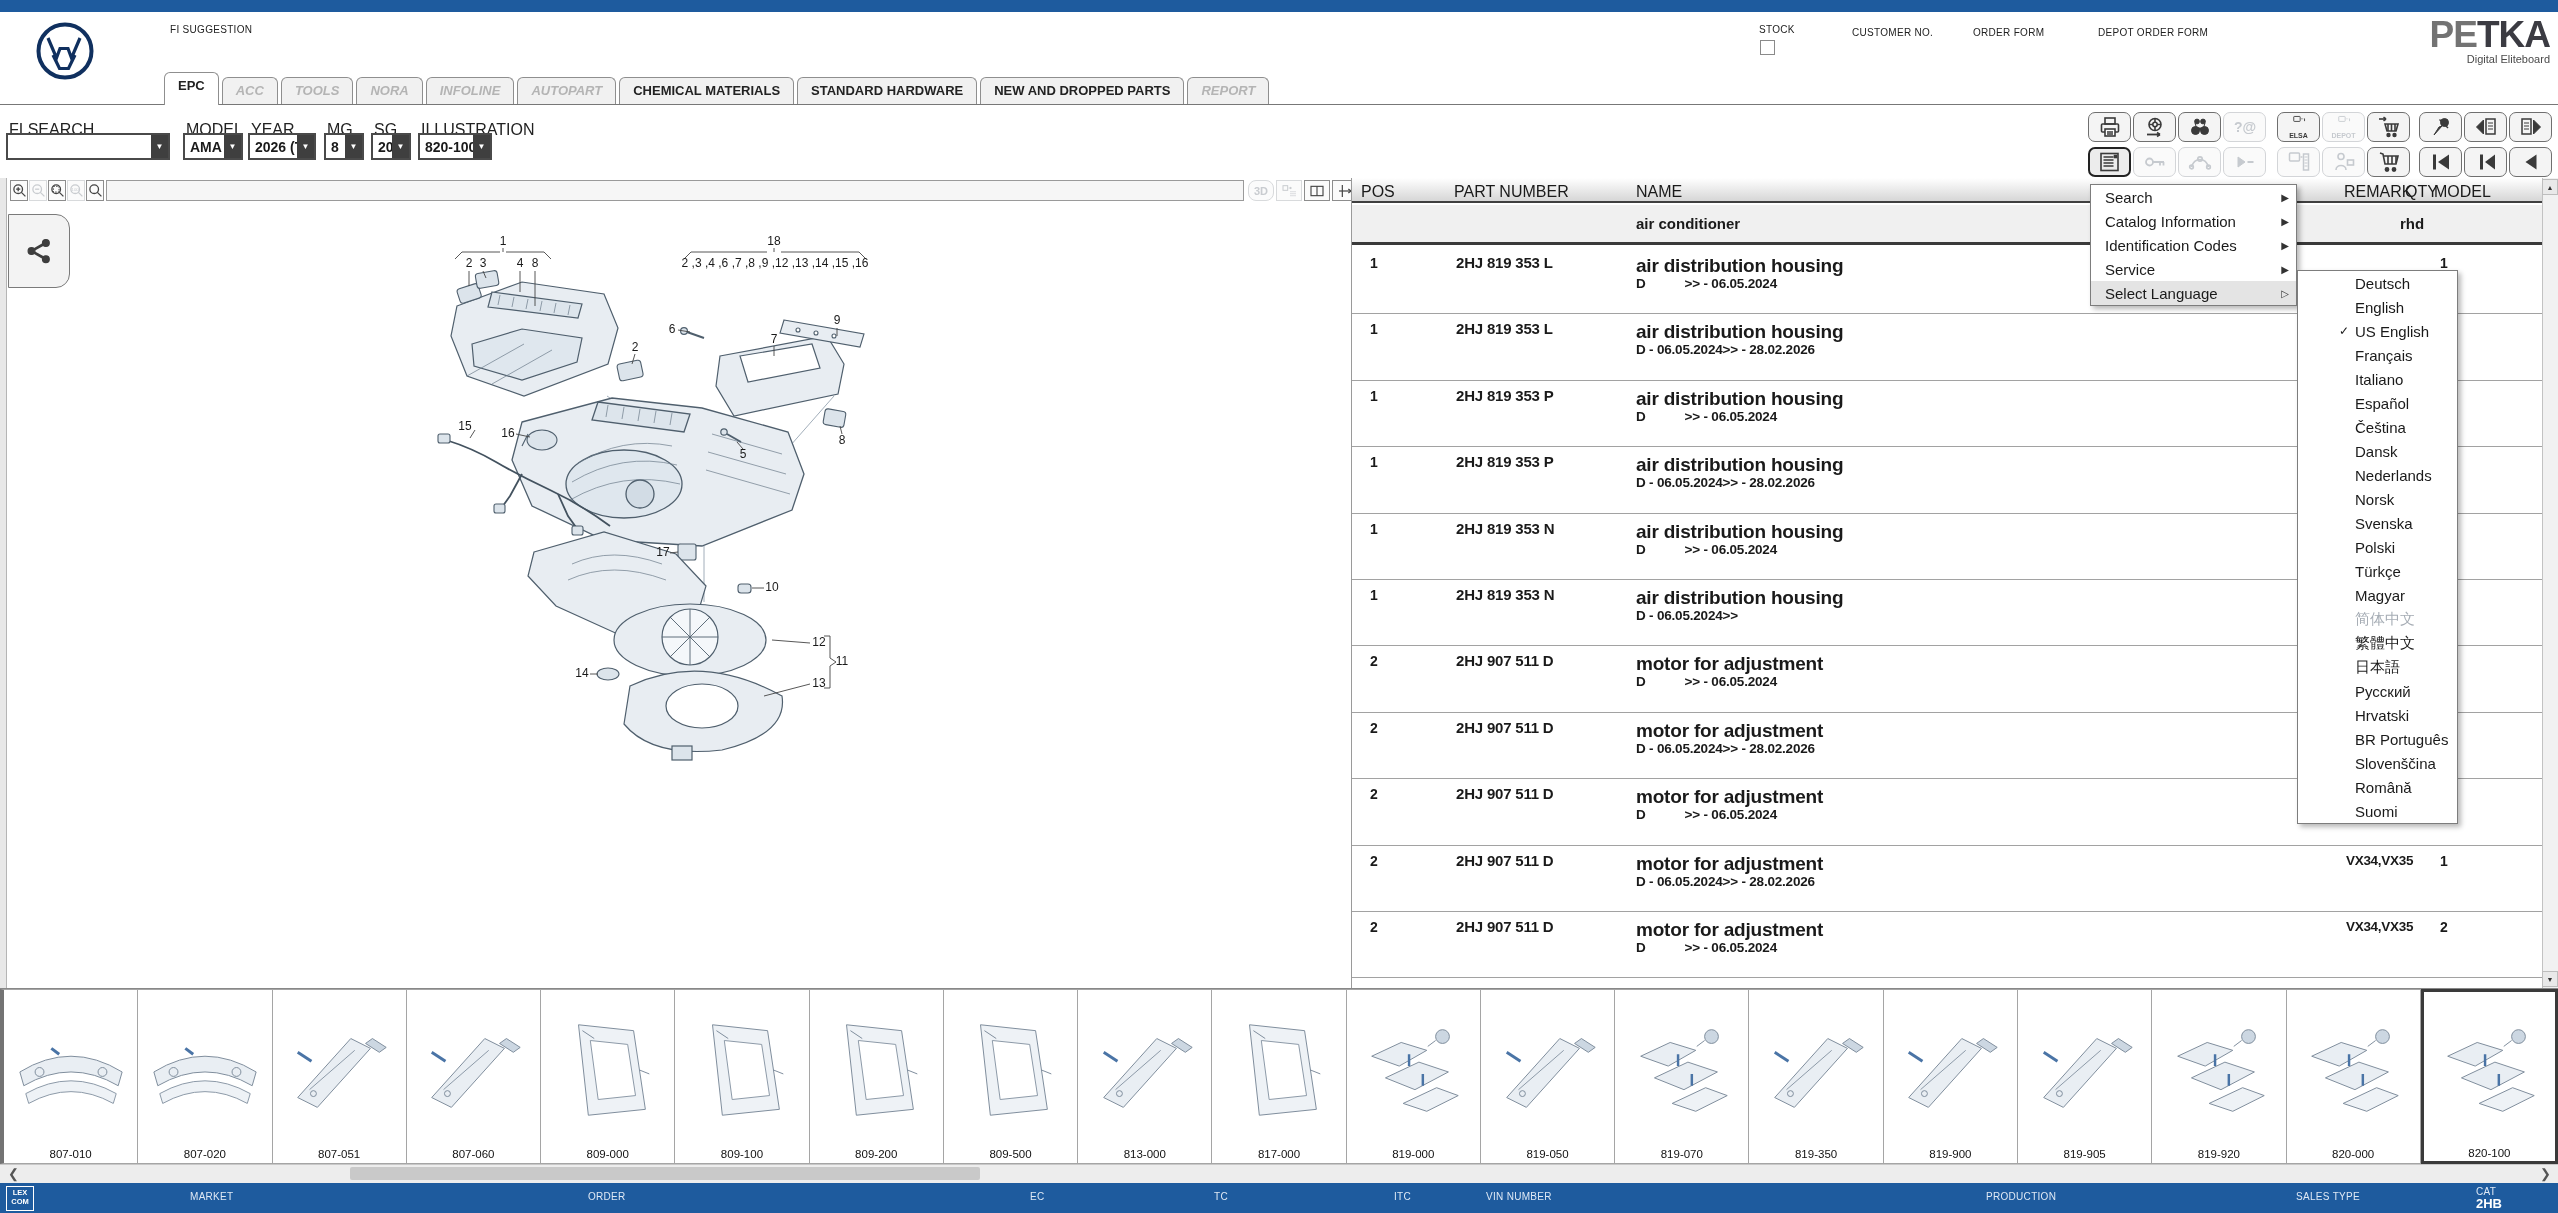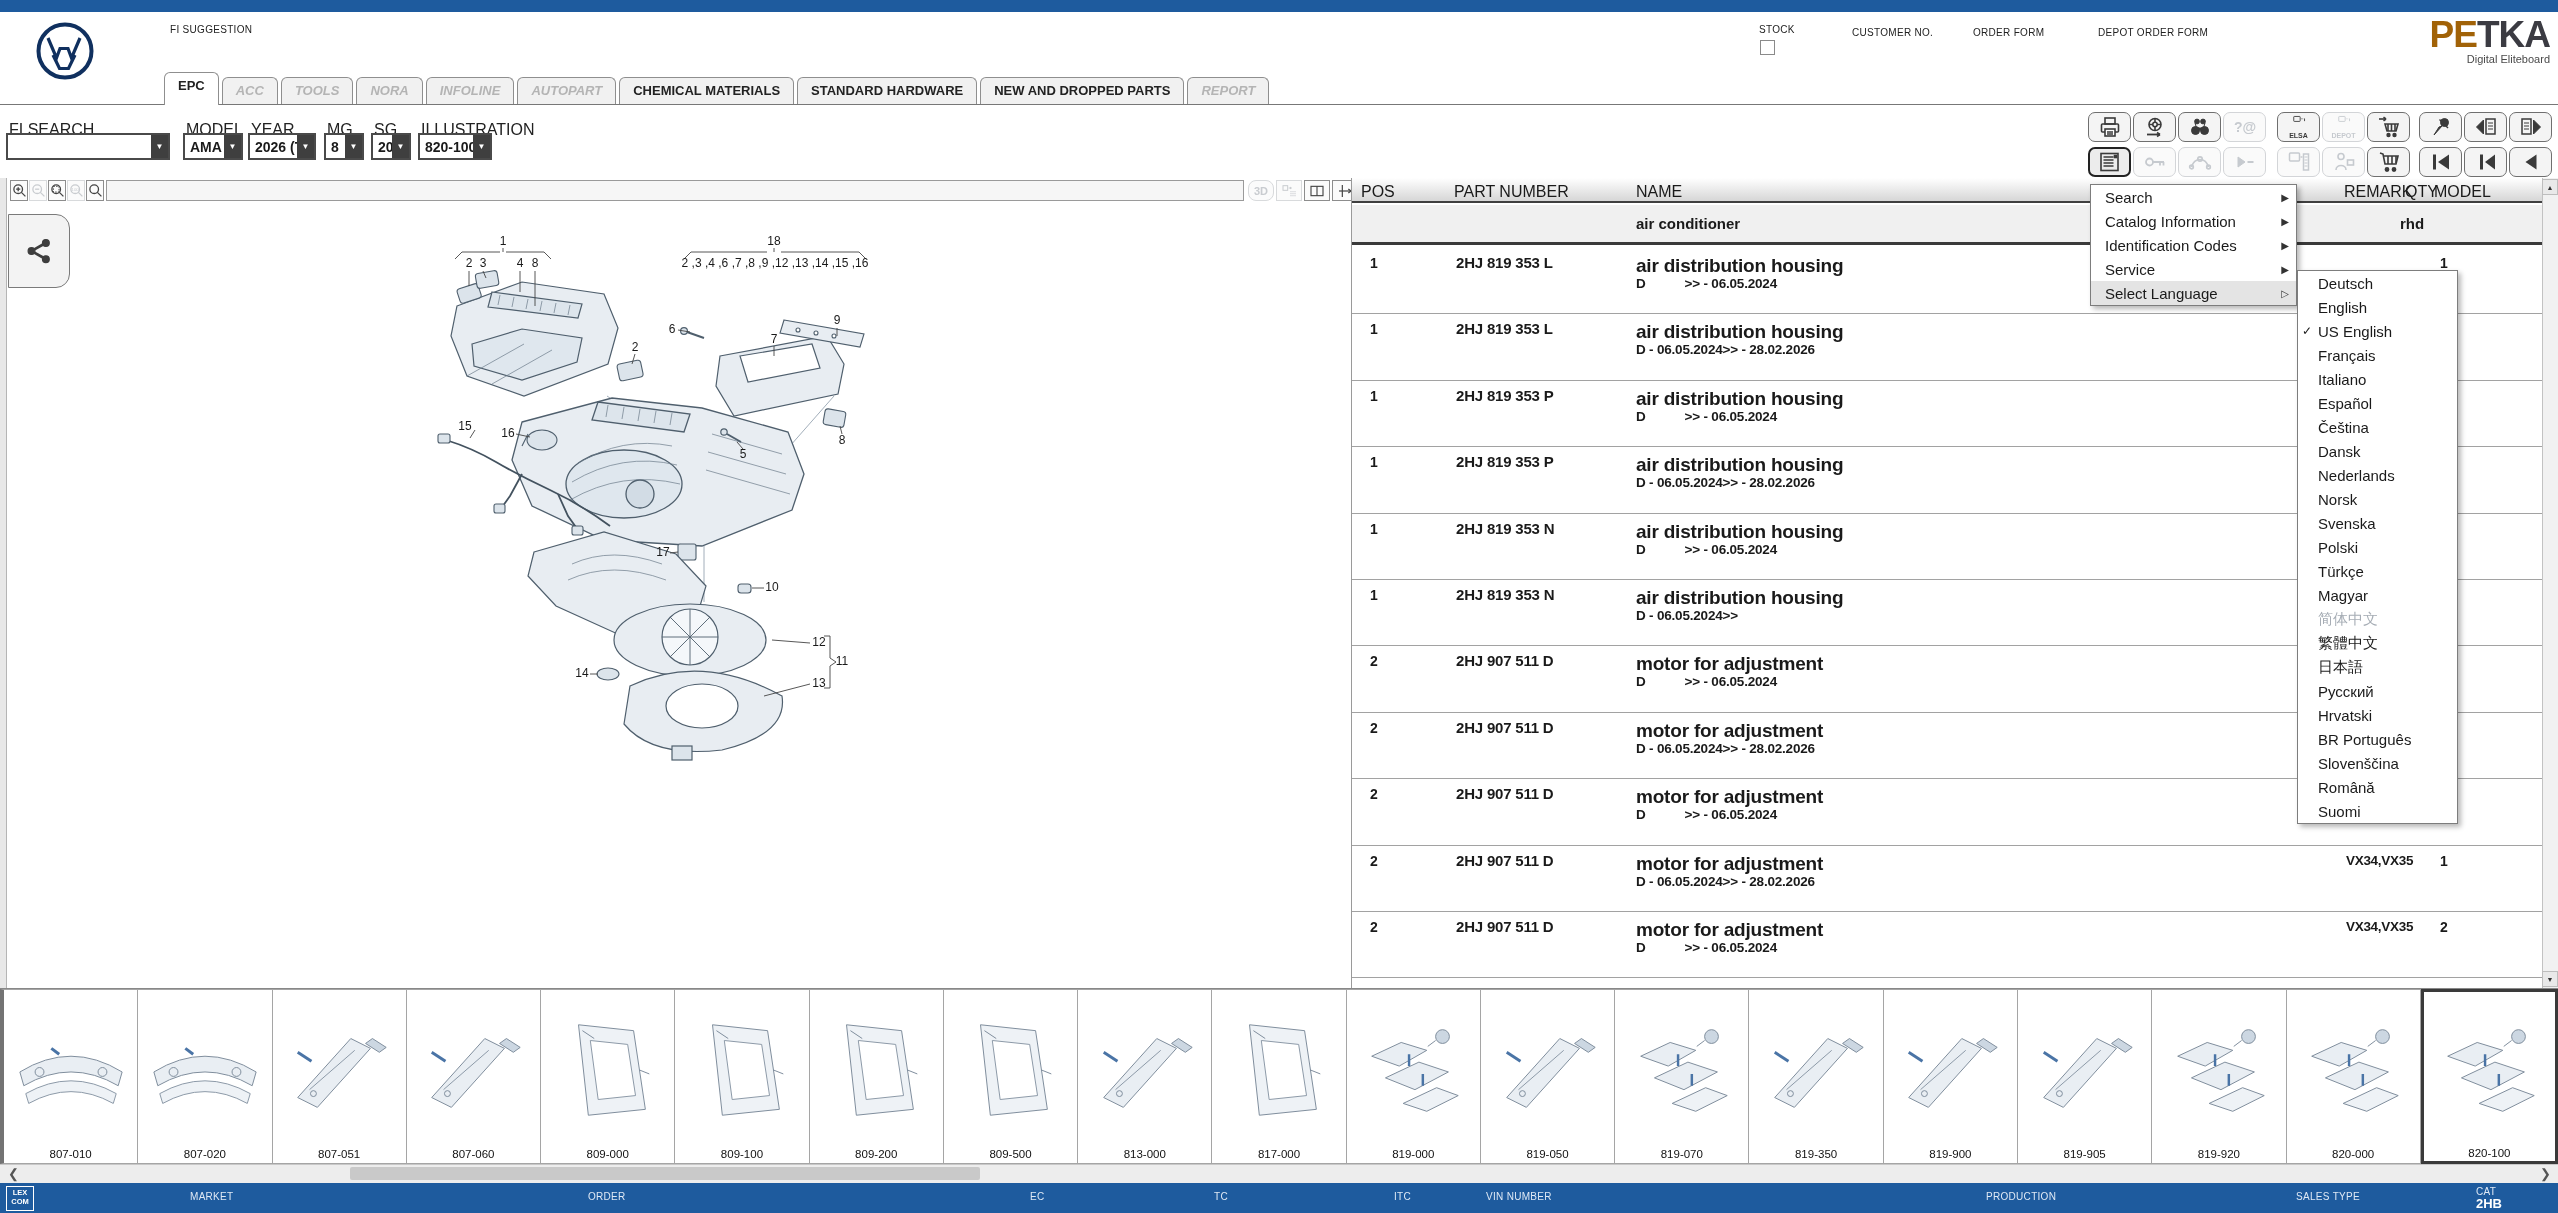--- a/index.html
+++ b/index.html
@@ -7,21 +7,21 @@
   #app *{box-sizing:border-box;}
   .abs{position:absolute;}
   svg{font-family:"Liberation Sans",sans-serif;}
 
   
   .top-strip{left:0;top:0;width:2558px;height:12px;background:#1e5b9e;}
   .hdr-label{font-size:10px;letter-spacing:.3px;color:#222;white-space:nowrap;}
   .stock-box{width:15px;height:15px;border:1px solid #8a8a8a;background:#fff;}
   .petka{width:160px;text-align:right;line-height:1;}
   .petka .big{font-size:37px;font-weight:bold;letter-spacing:-1px;}
-  .petka .pe{color:#a16207;}
+  .petka .pe{color:#737373;}
   .petka .tka{color:#3b3b42;}
   .petka .sub{font-size:11px;color:#4a4a4a;margin-top:1px;}
 
   
   .tabs{left:164px;top:72px;height:33px;display:flex;align-items:flex-end;gap:3px;}
   .tab{height:28px;padding:5px 13px 4px;border:1px solid #8f8f8f;border-bottom:none;border-radius:6px 6px 0 0;background:#f1f1f1;font-size:13px;font-weight:bold;color:#222;white-space:nowrap;cursor:pointer;}
   .tab.disabled{color:#b4b4b4;font-style:italic;}
   .tab.active{height:33px;background:#fff;position:relative;z-index:3;}
   .tabline{left:0;top:104px;width:2558px;height:0;border-top:1px solid #777;}
 
@@ -65,21 +65,21 @@
   .prow .rmk{position:absolute;left:994px;top:7px;font-size:13.5px;font-weight:bold;letter-spacing:-.3px;}
   .prow .qty{position:absolute;left:1078px;top:7px;width:28px;text-align:center;font-size:14px;font-weight:bold;}
   .vscroll{left:2542px;top:178px;width:16px;height:810px;background:#f1f1f1;border-left:1px solid #c2c2c2;}
   .sarr{position:absolute;left:2542px;width:16px;height:16px;border:1px solid #bdbdbd;background:#e9e9e9;font-size:7px;color:#333;display:flex;align-items:center;justify-content:center;cursor:pointer;}
 
   
   .menu{position:absolute;background:#fff;border:1px solid #7d7d7d;box-shadow:3px 3px 5px rgba(0,0,0,.28);z-index:40;}
   .mi{height:24px;display:flex;align-items:center;justify-content:space-between;padding:0 7px 0 14px;font-size:15px;white-space:nowrap;cursor:pointer;}
   .mi .arr{font-size:10px;color:#333;margin-left:14px;}
   .mi.hl{background:#e4e4e4;}
-  .li{height:24px;display:flex;align-items:center;padding:0 10px 0 20px;font-size:15px;position:relative;white-space:nowrap;cursor:pointer;}
+  .li{height:24px;display:flex;align-items:center;padding:0 10px 0 20px;font-size:15px;position:relative;white-space:nowrap;cursor:pointer;margin-left:37px;}
   .li .chk{position:absolute;left:4px;font-size:12px;}
   .li.disabled{color:#a6adb5;}
 
   
   .thumbs{left:0;top:988px;width:2558px;height:176px;display:flex;border-top:1px solid #888;background:#fff;}
   .thumb{position:relative;flex:1;border:1px solid #a5a5a5;border-left:none;background:#fff;cursor:pointer;}
   .thumb:first-child{border-left:4px solid #737373;}
   .thumb svg{position:absolute;left:50%;top:46%;transform:translate(-50%,-50%);width:118px;height:118px;}
   .thumb .tl{position:absolute;bottom:3px;width:100%;text-align:center;font-size:11.5px;color:#111;}
   .thumb.sel{border:2px solid #3a3a3a;box-shadow:inset 0 0 0 1px #3a3a3a;}

